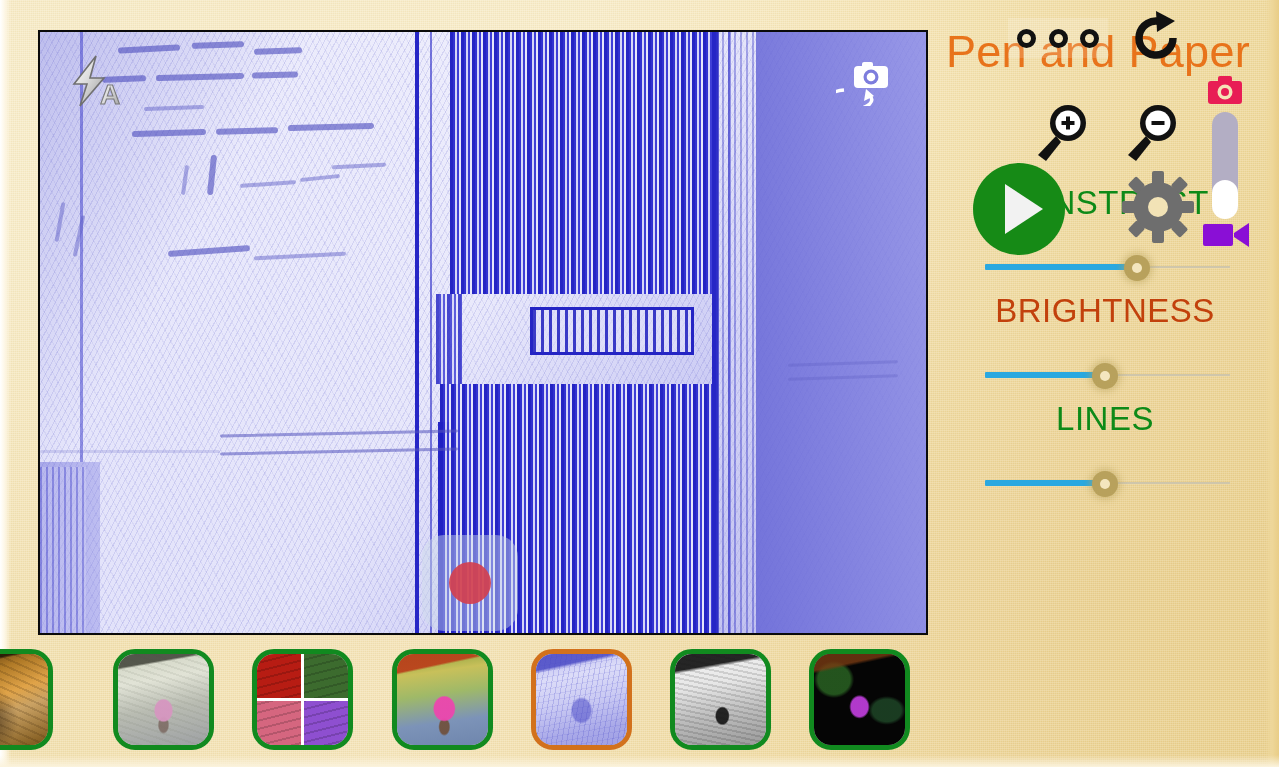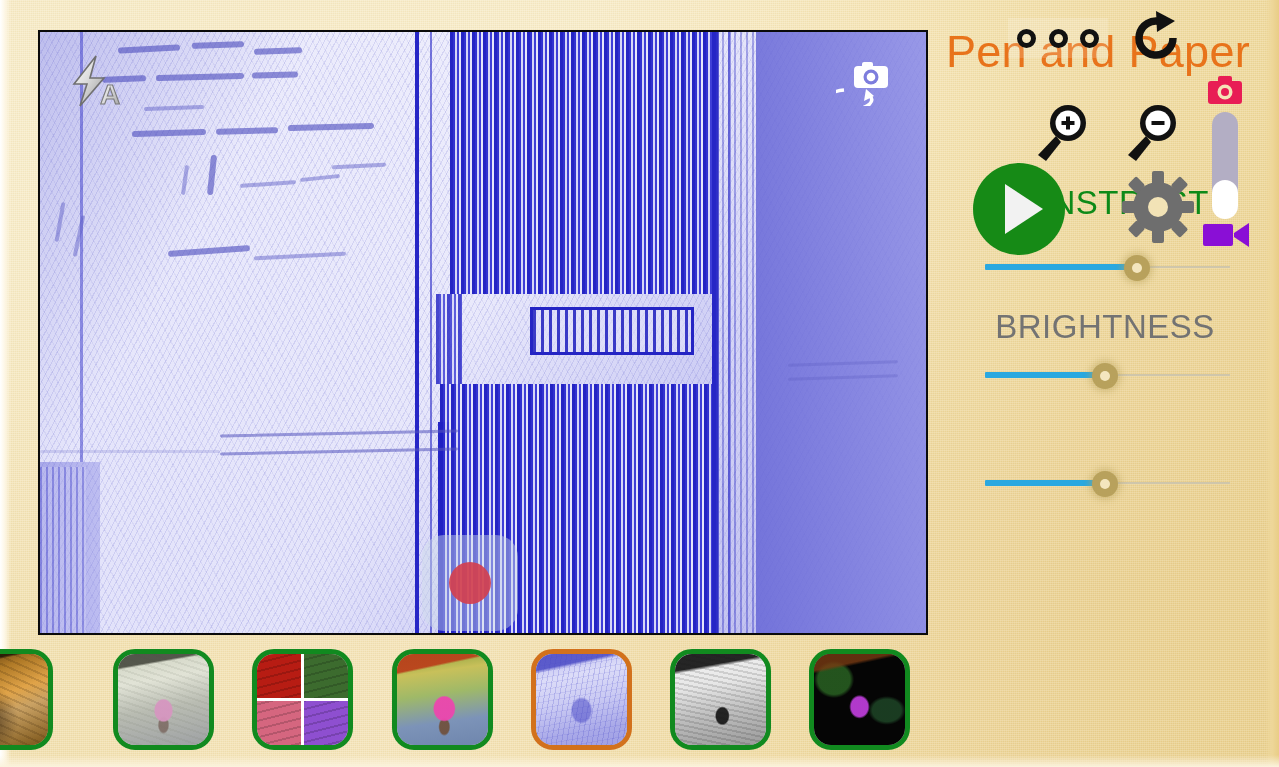--- a/index.html
+++ b/index.html
@@ -408,27 +408,28 @@
     </svg>
   </div>
 
   <div class="ctrl-label" style="top: 184px; color: rgb(13, 138, 24);">CONSTRAST</div>
   <div class="slider" style="top:255px;">
     <div class="track"></div>
     <div class="fill" id="fill-0" style="width: 151.9px; background: rgb(42, 168, 224);"></div>
     <div class="thumb" id="thumb-0" style="left: 151.9px; background: rgb(184, 161, 92);"></div>
   </div>
 
-  <div class="ctrl-label" style="top: 308px; color: #737373;">BRIGHTNESS</div>
+  <div class="ctrl-label" style="top: 292px; color: #c2410c;">BRIGHTNESS</div>
   <div class="slider" style="top:363px;">
     <div class="track"></div>
     <div class="fill" id="fill-1" style="width: 120.05px; background: rgb(42, 168, 224);"></div>
     <div class="thumb" id="thumb-1" style="left: 120.05px; background: rgb(184, 161, 92);"></div>
   </div>
 
+  <div class="ctrl-label" style="top: 400px; color: rgb(13, 138, 24);">LINES</div>
   <div class="slider" style="top:471px;">
     <div class="track"></div>
     <div class="fill" id="fill-2" style="width: 120.05px; background: rgb(42, 168, 224);"></div>
     <div class="thumb" id="thumb-2" style="left: 120.05px; background: rgb(184, 161, 92);"></div>
   </div>
 
   <div id="overflow-menu-button">
     <span class="odot"></span>
     <span class="odot"></span>
     <span class="odot"></span>

